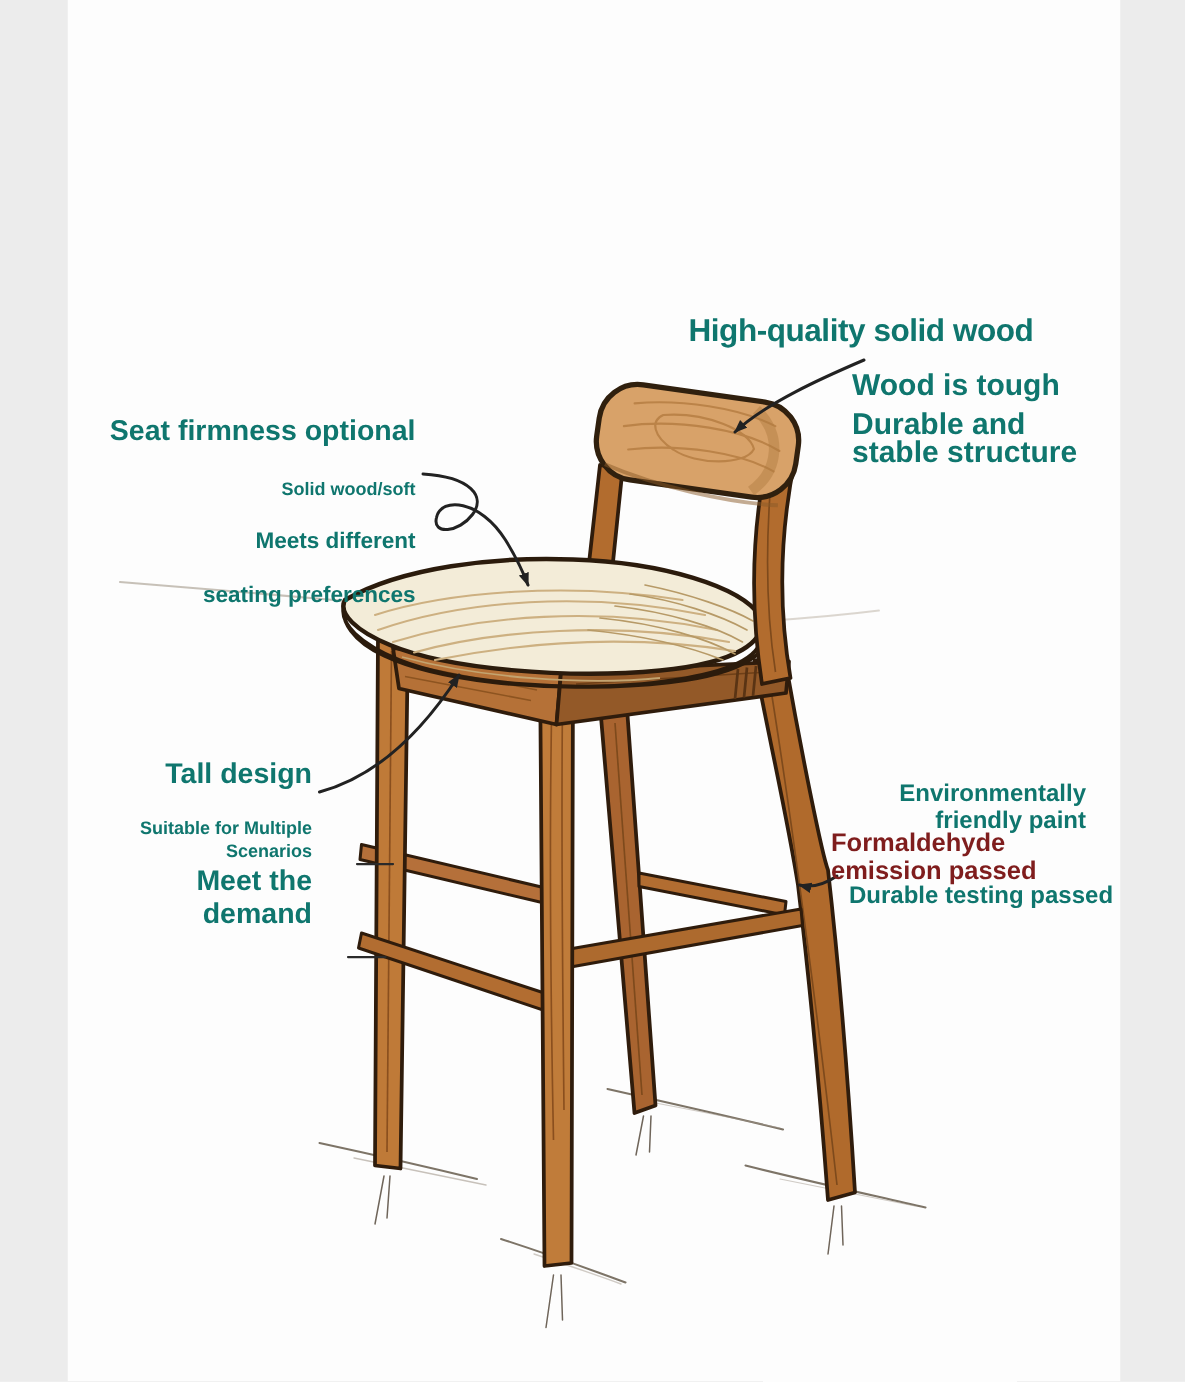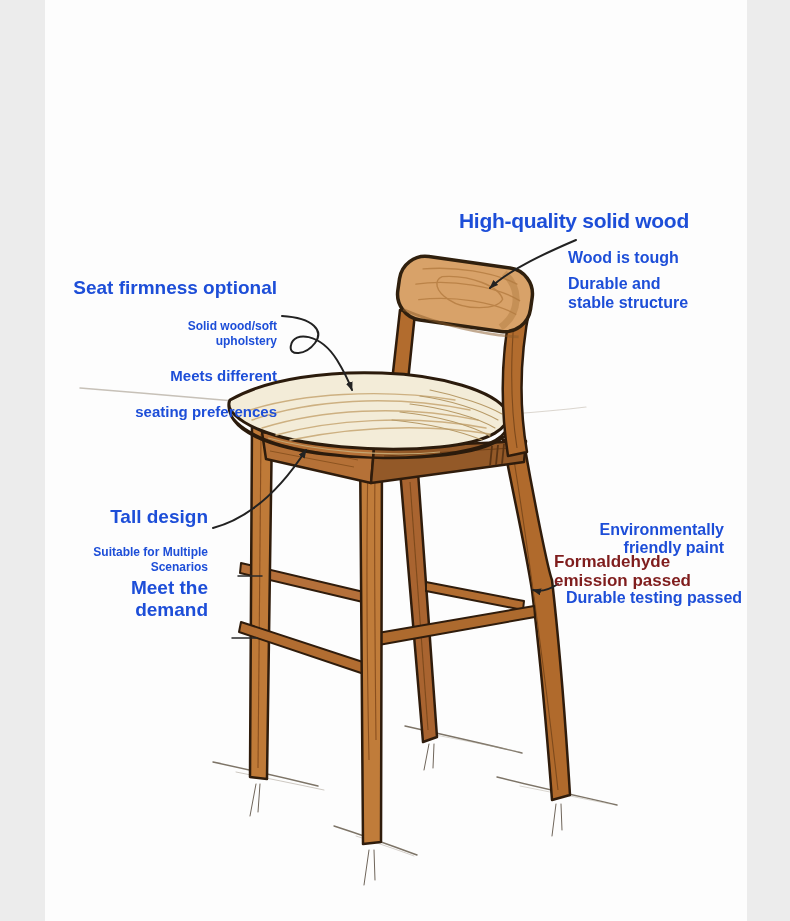--- a/index.html
+++ b/index.html
@@ -2,24 +2,24 @@
 <html><head>
 <meta charset="utf-8">
 <style>
   html,body{margin:0;padding:0;background:#ececec;}
   .page{position:relative;width:790px;height:921px;margin:0 auto;background:#ececec;
         font-family:"Liberation Sans",sans-serif;overflow:hidden;}
   .content{position:absolute;left:45px;top:0;width:702px;height:921px;background:#fdfdfd;}
   .strip{position:absolute;top:0;height:921px;background:#ececec;}
   .strip.left{left:0;width:45px;}
   .strip.right{right:0;width:43px;}
-  .txt{position:absolute;color:#1d4ed8;font-weight:700;white-space:nowrap;}
+  .txt{position:absolute;color:#0f766e;font-weight:700;white-space:nowrap;}
   .t-title{left:0;right:0;top:68px;text-align:center;font-size:27px;letter-spacing:-0.3px;color:#17171c;}
   .c-wood-h{left:459px;top:209px;font-size:21px;letter-spacing:-0.3px;}
-  .c-wood-body{left:568px;top:248px;font-size:16px;line-height:19px;}
+  .c-wood-body{left:568px;top:248px;font-size:20px;line-height:19px;}
   .c-wood-body .l1{margin-bottom:7px;}
   .c-seat{right:513px;top:277px;width:240px;text-align:right;}
   .c-seat .h{font-size:19px;margin-bottom:20px;}
   .c-seat .small{font-size:12px;line-height:15px;}
   .c-seat .sub{font-size:15px;line-height:18px;margin-top:18px;}
   .c-tall{right:582px;top:506px;width:220px;text-align:right;}
   .c-tall .h{font-size:19px;margin-bottom:17px;}
   .c-tall .small{font-size:12px;line-height:15px;}
   .c-tall .sub{font-size:19px;line-height:19px;margin-top:3px;}
   .c-env{left:552px;top:521px;width:172px;text-align:right;font-size:16px;line-height:18px;}
@@ -153,21 +153,20 @@
   <div class="txt c-wood-h">High-quality solid wood</div>
   <div class="txt c-wood-body">
     <div class="l1">Wood is tough</div>
     <div>Durable and</div>
     <div>stable structure</div>
   </div>
 
   <div class="txt c-seat">
     <div class="h">Seat firmness optional</div>
     <div class="small">Solid wood/soft</div>
-    <div class="small">upholstery</div>
     <div class="sub">Meets different</div>
     <div class="sub">seating preferences</div>
   </div>
 
   <div class="txt c-tall">
     <div class="h">Tall design</div>
     <div class="small">Suitable for Multiple</div>
     <div class="small">Scenarios</div>
     <div class="sub">Meet the</div>
     <div class="sub">demand</div>

